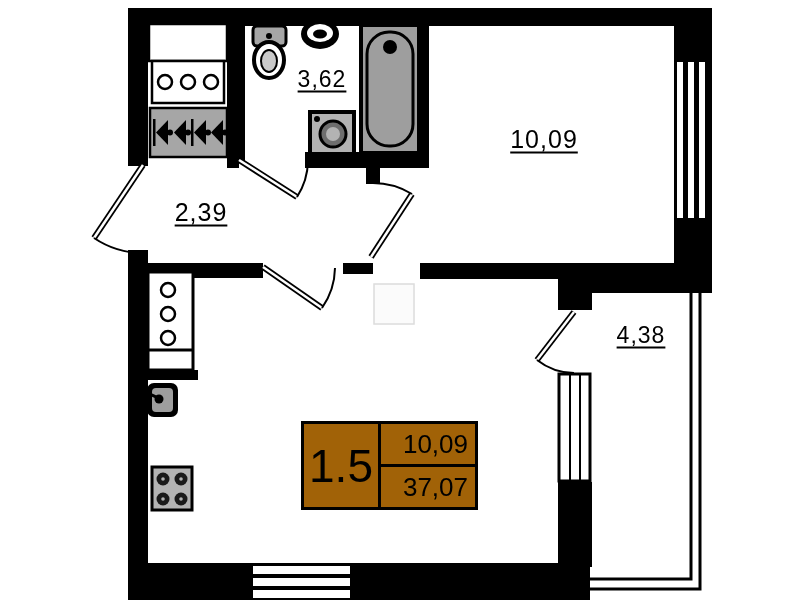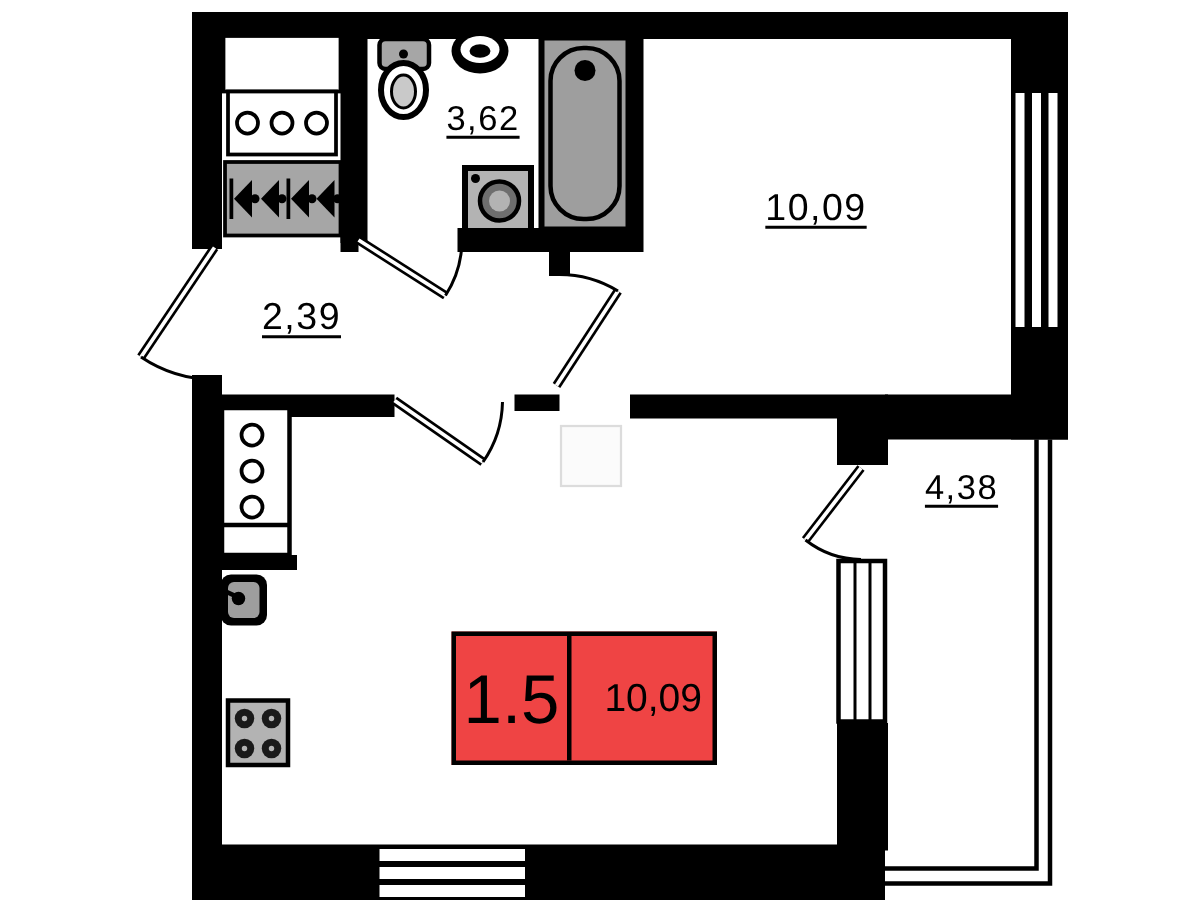--- a/index.html
+++ b/index.html
@@ -5,21 +5,21 @@
   html,body{margin:0;padding:0;background:#fff;}
   #plan{position:relative;width:799px;height:600px;background:#fff;overflow:hidden;
         font-family:"Liberation Sans", sans-serif;color:#000;text-align:right;}
   #plan svg{position:absolute;left:0;top:0;}
   .room-label{position:absolute;transform:translate(-50%,-50%);
       text-decoration:underline;text-underline-offset:4px;text-decoration-thickness:2px;
       font-size:25px;letter-spacing:1px;white-space:nowrap;}
   .room-label.small{font-size:23px;}
   
   #info-table{position:absolute;left:301px;top:421px;width:177px;height:89px;
-      border:3px solid #000;display:flex;background:#ef4444;box-sizing:border-box;}
+      border:3px solid #000;display:flex;background:#a16207;box-sizing:border-box;}
   #info-cell-rooms{width:74px;border-right:3px solid #000;display:flex;
       align-items:center;justify-content:center;font-size:46px;}
   #info-rows{flex:1;display:flex;flex-direction:column;}
   .info-row{flex:1;display:flex;align-items:center;justify-content:flex-end;
       padding-right:7px;font-size:26px;border-bottom:3px solid #000;box-sizing:border-box;}
   .info-row:last-child{border-bottom:none;}
 </style>
 </head>
 <body>
 
@@ -172,22 +172,23 @@
           <circle cx="181" cy="499" r="1.8" fill="#b3b3b3"></circle>
     </g>
 
     <rect x="374" y="284" width="40" height="40" fill="#fbfbfb" stroke="#dcdcdc" stroke-width="1.5"></rect>
   </g>
 </svg>
 
   <div class="room-label small" style="left:322px;top:79px;">3,62</div>
   <div class="room-label" style="left:544px;top:139px;">10,09</div>
   <div class="room-label" style="left:201px;top:212px;">2,39</div>
-  <div class="room-label small" style="left:641px;top:325px;">4,38</div>
+  <div class="room-label small" style="left:641px;top:335px;">4,38</div>
 
   <div id="info-table">
     <div id="info-cell-rooms">1.5</div>
     <div id="info-rows">
       <div class="info-row">10,09</div>
+      <div class="info-row">37,07</div>
     </div>
   </div>
 
 </div>
 
 </body></html>

